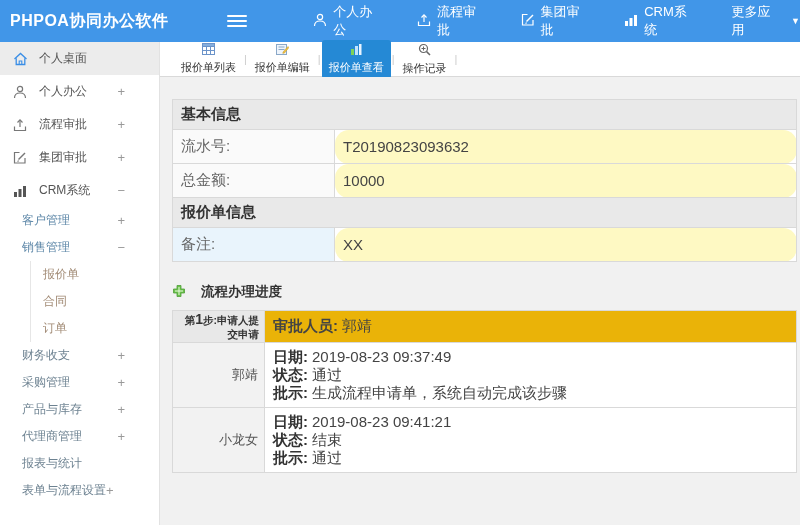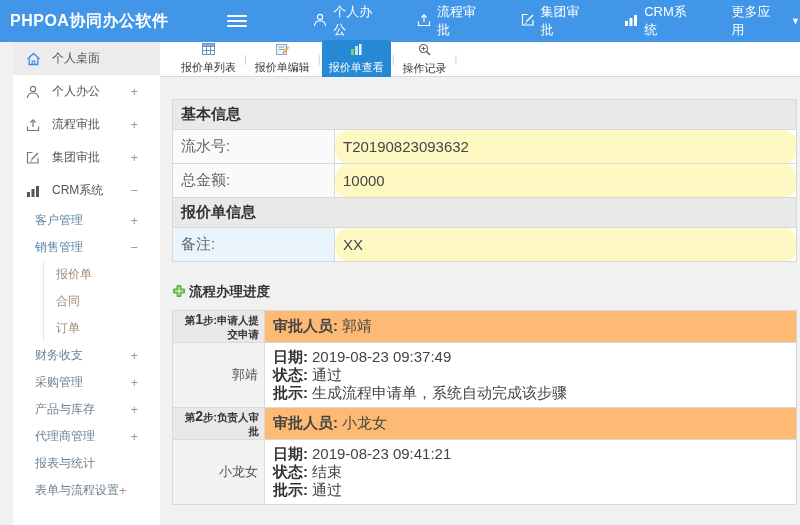--- a/index.html
+++ b/index.html
@@ -10,21 +10,21 @@
   .topbar { position:absolute; left:0; top:0; width:800px; height:42px;
     background:#4196e8; display:flex; align-items:center; color:#fff;gap:42px; }
   .logo { font-size:16px; font-weight:bold; padding-left:10px; width:186px; letter-spacing:0.5px; }
   .hamburger { width:20px; display:flex; flex-direction:column; gap:3px; cursor:pointer; margin-right:24px; }
   .hamburger span { display:block; height:2px; background:#fff; border-radius:1px; }
   .topnav { display:flex; align-items:center; gap:32px; font-size:13px; }
   .topnav .nav-item { display:flex; align-items:center; gap:6px; cursor:pointer; }
   .caret { font-size:9px; margin-left:2px; }
 
   
-  .sidebar { position:absolute; left:13px; top:42px; width:160px; bottom:0;
+  .sidebar { position:absolute; left:0; top:42px; width:160px; bottom:0;
     background:#fff; border-right:1px solid #e2e2e2; }
   .side-item { height:33px; display:flex; align-items:center; padding-left:13px;
     font-size:12px; color:#555; position:relative; cursor:pointer; }
   .side-item .s-icon { width:20px; display:flex; justify-content:flex-start; margin-right:6px; }
   .side-item.selected { background:#ececec; }
   .toggle { position:absolute; right:34px; color:#999; font-size:13px; font-weight:normal; }
   .lvl1 { height:27px; padding-left:22px; color:#5d87a8; }
   .lvl1.plain { color:#6d8291; }
   .leaf-group { margin-left:30px; border-left:1px solid #e6e6e6; }
   .lvl2 { height:27px; padding-left:12px; color:#a18a74; }
@@ -40,27 +40,27 @@
   
   .content { position:absolute; left:160px; top:77px; right:0; bottom:0;
     background:#f1f1f1; padding:22px 3px 0 12px; }
   table { width:100%; border-collapse:collapse; background:#fff; }
   td { border:1px solid #d9d9d9; font-size:15px; color:#444; padding:0 8px; }
   .sec-header { background:#e9e9e9; font-weight:bold; height:30px; color:#333; }
   .lbl { width:162px; background:#fafafa; height:34px; color:#666; }
   .lbl.hl { background:#e9f4fc; }
   .val { background:#fef9c3;border-radius:14px; }
 
-  .proc-title { display:flex; align-items:center; gap:3px; margin:21px 0 9px 0;
+  .proc-title { display:flex; align-items:center; gap:15px; margin:21px 0 9px 0;
     font-size:13.5px; font-weight:bold; color:#333; }
 
   .step-lbl { width:92px; background:#e8e8e8; font-weight:bold; height:30px;
     font-size:10.5px; padding:0 5px; color:#333;text-align:right; }
   .step-num { font-size:14px; }
-  .step-approver { background:#fdba74; height:30px;margin-left:24px; }
+  .step-approver { background:#eab308; height:30px;margin-left:24px; }
   .step-approver b { margin-right:4px; }
   .name-cell { background:#f2f2f2; text-align:right; vertical-align:middle;
     font-size:13px; color:#555; padding-right:6px; }
   .detail-cell { background:#fff; padding:5px 8px; }
   .detail-line { line-height:18px; }
   .detail-line b { margin-right:4px; color:#333; }
 </style>
 </head>
 <body>
 
@@ -313,24 +313,20 @@
     </tr>
     <tr>
       <td class="name-cell">郭靖</td>
       <td class="detail-cell">
         <div class="detail-line"><b>日期:</b><span>2019-08-23 09:37:49</span></div>
         <div class="detail-line"><b>状态:</b><span>通过</span></div>
         <div class="detail-line"><b>批示:</b><span>生成流程申请单，系统自动完成该步骤</span></div>
       </td>
     </tr>
     <tr>
-      <td class="step-lbl"><span>第</span><span class="step-num">2</span><span>步:负责人审批</span></td>
-      <td class="step-approver"><b>审批人员:</b><span>小龙女</span></td>
-    </tr>
-    <tr>
       <td class="name-cell">小龙女</td>
       <td class="detail-cell">
         <div class="detail-line"><b>日期:</b><span>2019-08-23 09:41:21</span></div>
         <div class="detail-line"><b>状态:</b><span>结束</span></div>
         <div class="detail-line"><b>批示:</b><span>通过</span></div>
       </td>
     </tr>
   </tbody>
     </table>
 

